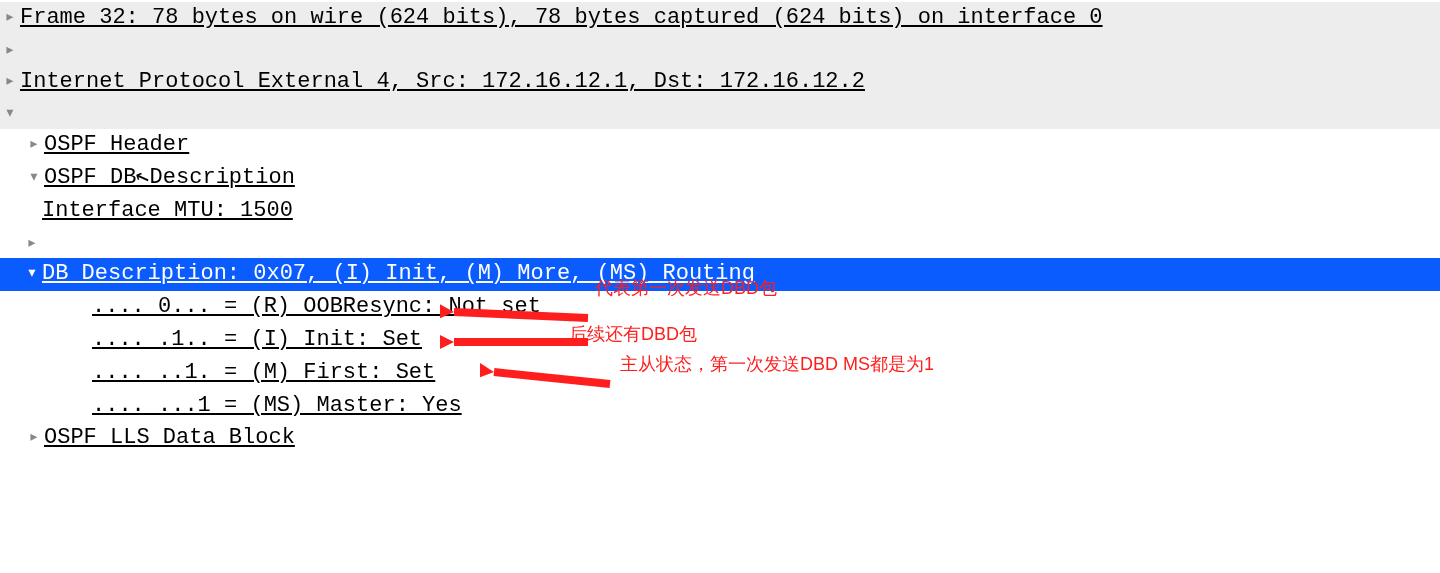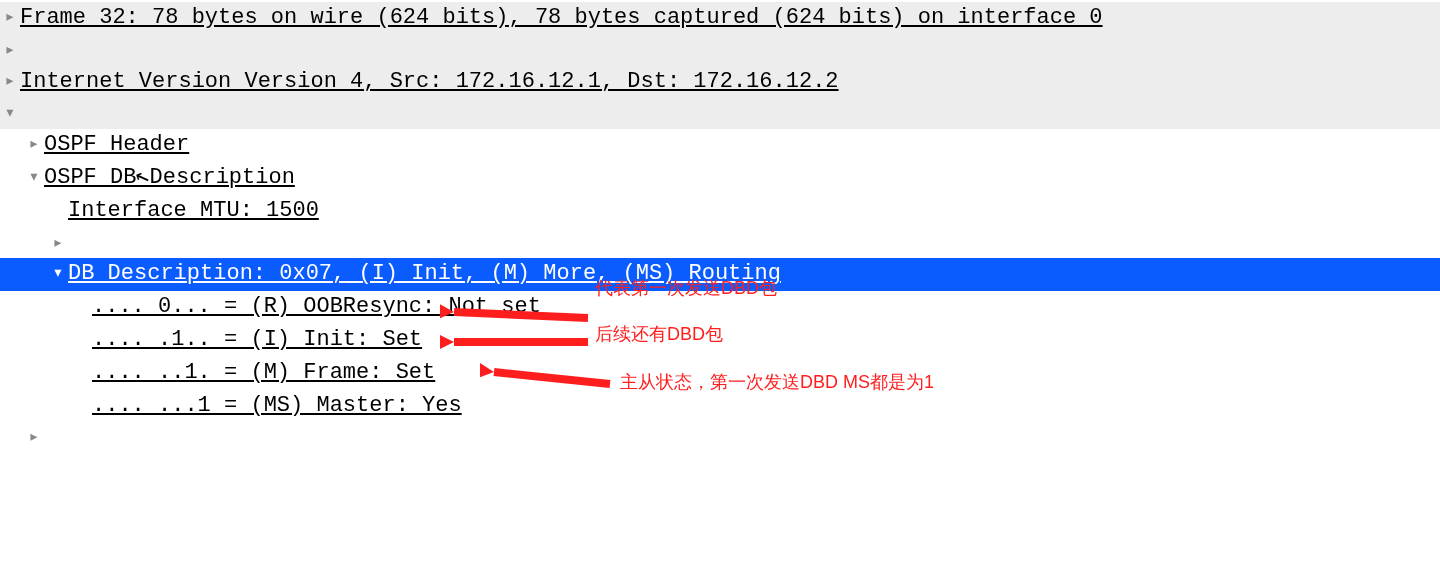--- a/index.html
+++ b/index.html
@@ -40,21 +40,21 @@
       color: #888888;
       flex-shrink: 0;
       font-size: 18px;
       line-height: 1.6;
     }
     .row.selected .toggle {
       color: #ffffff;
     }
     .indent-0 { padding-left: 0px; }
     .indent-1 { padding-left: 24px; }
-    .indent-2 { padding-left: 48px; }
+    .indent-2 { padding-left: 22px; }
     .indent-3 { padding-left: 72px; }
     .spacer {
       display: inline-block;
       width: 20px;
       flex-shrink: 0;
     }
     .label {
       flex: 0 0 auto;
       text-decoration: underline;
     }
@@ -87,21 +87,21 @@
     <span class="toggle">▸</span>
     <span class="label">Frame 32: 78 bytes on wire (624 bits), 78 bytes captured (624 bits) on interface 0</span>
   </div>
 
   <div class="row bg-gray indent-0">
     <span class="toggle">▸</span>
   </div>
 
   <div class="row bg-gray indent-0">
     <span class="toggle">▸</span>
-    <span class="label">Internet Version Version 4, Src: 172.16.12.1, Dst: 172.16.12.2</span>
+    <span class="label">Internet Protocol External 4, Src: 172.16.12.1, Dst: 172.16.12.2</span>
   </div>
 
   <div class="row bg-gray indent-0">
     <span class="toggle">▾</span>
   </div>
 
   <div class="row indent-1">
     <span class="toggle">▸</span>
     <span class="label">OSPF Header</span>
   </div>
@@ -131,38 +131,39 @@
     <span class="label">.... 0... = (R) OOBResync: Not set</span>
   </div>
 
   <div class="row indent-3">
     <span class="spacer"></span>
     <span class="label">.... .1.. = (I) Init: Set</span>
   </div>
 
   <div class="row indent-3">
     <span class="spacer"></span>
-    <span class="label">.... ..1. = (M) Frame: Set</span>
+    <span class="label">.... ..1. = (M) First: Set</span>
   </div>
 
   <div class="row indent-3">
     <span class="spacer"></span>
     <span class="label">.... ...1 = (MS) Master: Yes</span>
   </div>
 
 
   <div class="row indent-1">
     <span class="toggle">▸</span>
+    <span class="label">OSPF LLS Data Block</span>
   </div>
 
 </div>
 
 <div class="annotation" style="left:595px; top:276px;">代表第一次发送DBD包</div>
-<div class="annotation" style="left:595px; top:322px;">后续还有DBD包</div>
-<div class="annotation" style="left:620px; top:370px;">主从状态，第一次发送DBD MS都是为1</div>
+<div class="annotation" style="left:569px; top:322px;">后续还有DBD包</div>
+<div class="annotation" style="left:620px; top:352px;">主从状态，第一次发送DBD MS都是为1</div>
 
 <svg class="arrow" style="left:440px; top:298px;" width="150" height="28" viewBox="0 0 150 28">
   <defs>
     <marker id="ah1" markerWidth="12" markerHeight="12" refX="2" refY="6" orient="auto">
       <path d="M12,1 L2,6 L12,11 Z" fill="#ff1e1e"></path>
     </marker>
   </defs>
   <line x1="148" y1="20" x2="14" y2="14" stroke="#ff1e1e" stroke-width="8" marker-end="url(#ah1)"></line>
 </svg>
 

